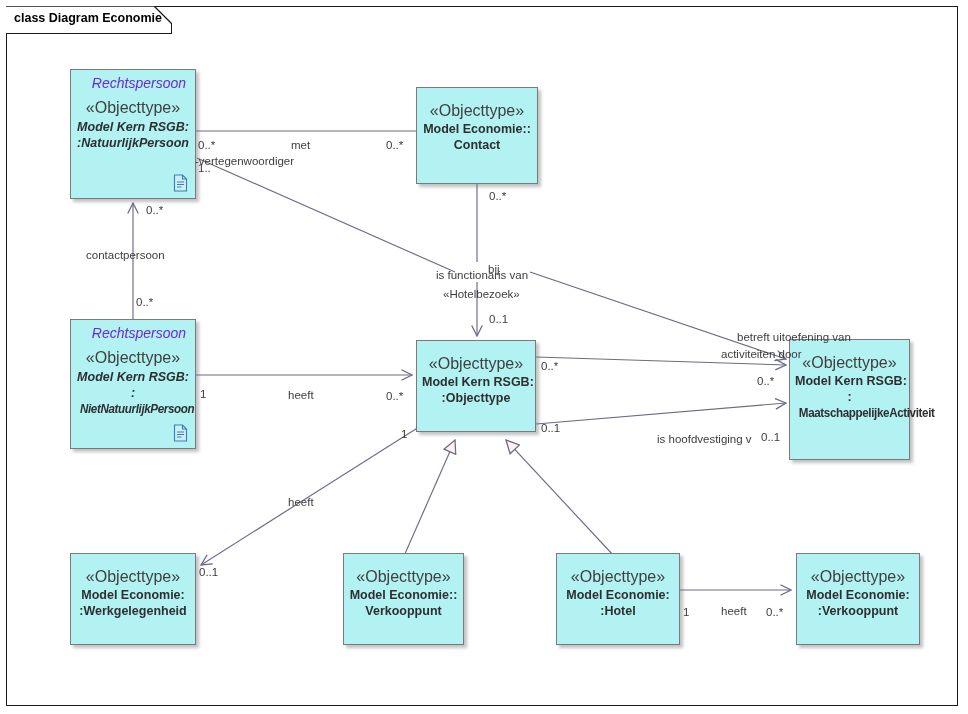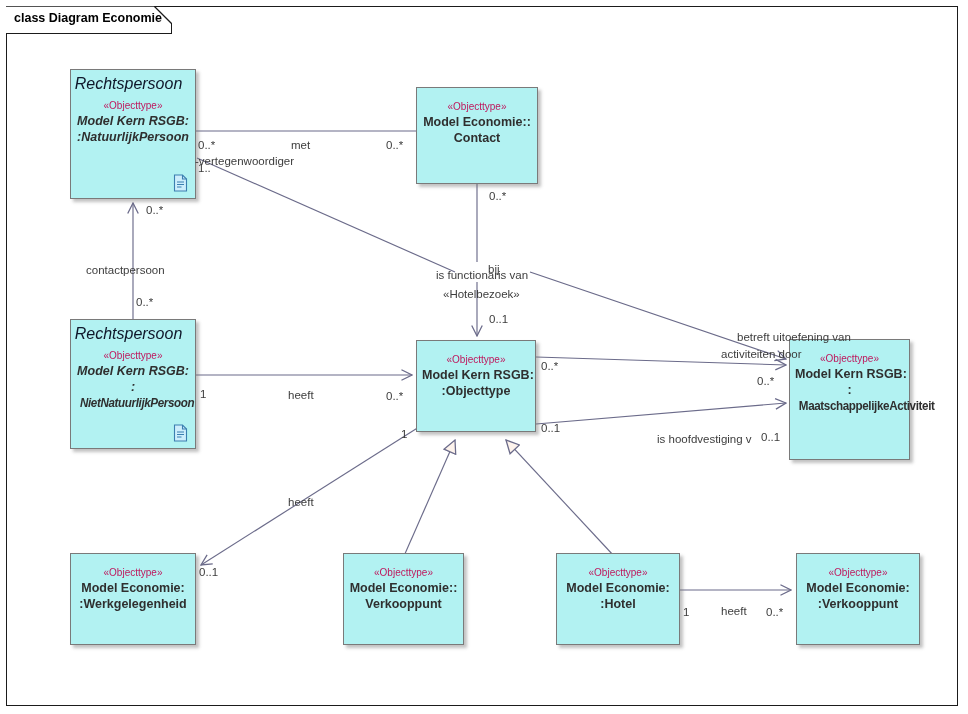--- a/index.html
+++ b/index.html
@@ -75,37 +75,38 @@
   .cls {
     position: absolute;
     background: #b2f2f2;
     border: 1px solid #7a7a7a;
     box-sizing: border-box;
     box-shadow: 3px 3px 3px rgba(120,120,120,0.45);
     color: #3a3a3a;
     text-align: center;
   }
   .cls .rp {
-    font-size: 16px;
+    font-size: 14px;
     font-style: italic;
+    text-align: right;
     padding: 5px 9px 0 0;
-    color: #0f172a;
+    color: #6d28d9;
     line-height: 1.15;
   }
   .cls .body {
     padding: 7px 5px 0 5px;
     line-height: 1.28;
   }
   .cls .body.noheader {
     padding-top: 13px;
   }
   .stereo {
-    font-size: 10px;
+    font-size: 16px;
     font-weight: normal;
-    color: #be185d;
+    color: #404040;
     white-space: nowrap;
   }
   .nm {
     font-size: 12.5px;
     font-weight: bold;
     color: #2f2f2f;
     white-space: nowrap;
   }
   .nm.it {
     font-style: italic;
@@ -272,21 +273,21 @@
   <div class="cls" style="left:796px; top:553px; width:124px; height:92px;">
     <div class="body noheader">
       <div class="stereo">«Objecttype»</div>
       <div class="nm">Model Economie:</div>
       <div class="nm">:Verkooppunt</div>
     </div>
   </div>
 
   <div class="lbl" style="left:291px; top:114px;">met</div>
   <div class="lbl" style="left:195px; top:130px;">-vertegenwoordiger</div>
-  <div class="lbl" style="left:86px; top:239px;">contactpersoon</div>
+  <div class="lbl" style="left:86px; top:224px;">contactpersoon</div>
   <div class="lbl" style="left:436px; top:244px;">is functionaris van</div>
   <div class="lbl" style="left:488px; top:238px;">bij</div>
   <div class="lbl" style="left:443px; top:263px;">«Hotelbezoek»</div>
   <div class="lbl" style="left:288px; top:364px;">heeft</div>
   <div class="lbl" style="left:288px; top:471px;">heeft</div>
   <div class="lbl" style="left:737px; top:306px;">betreft uitoefening van</div>
   <div class="lbl" style="left:721px; top:323px;">activiteiten door</div>
   <div class="lbl" style="left:657px; top:408px;">is hoofdvestiging v</div>
   <div class="lbl" style="left:721px; top:580px;">heeft</div>
 

